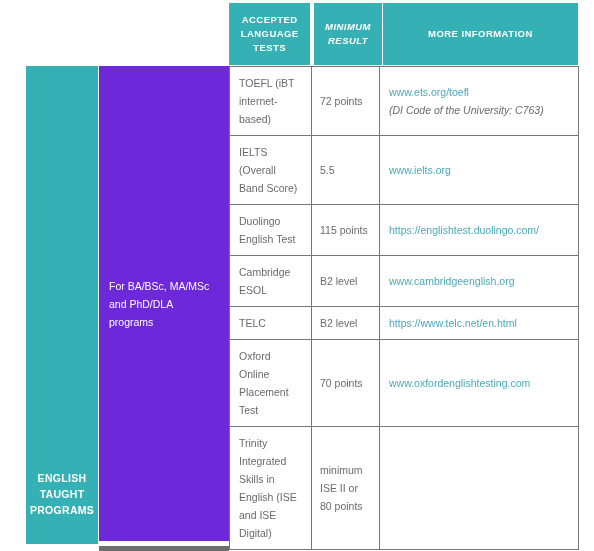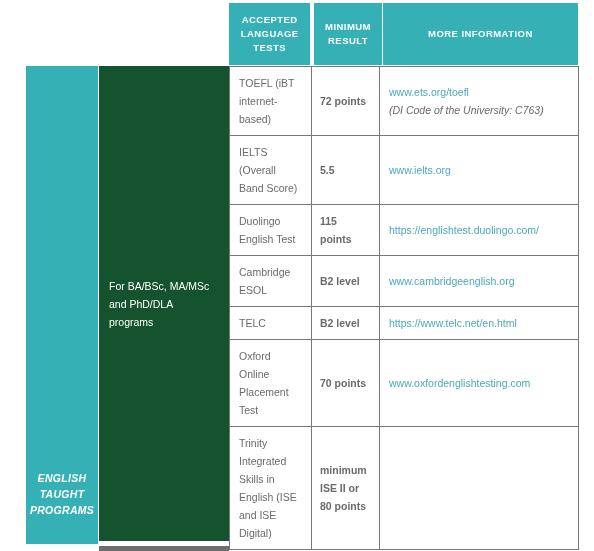--- a/index.html
+++ b/index.html
@@ -38,30 +38,29 @@
     text-align: center;
     display: flex;
     align-items: center;
     justify-content: center;
     box-sizing: border-box;
     padding: 4px;
   }
   .cat-col .cat-text {
     display: block;
     padding-top: 378px;
-    font-style: italic;
   }
 
   .level-col {
     position: absolute;
     left: 99px;
     top: 66px;
     width: 130px;
     height: 475px;
-    background: #14532d;
+    background: #6d28d9;
     color: #ffffff;
     font-size: 10.5px;
     line-height: 18px;
     box-sizing: border-box;
     padding: 0 10px;
     display: flex;
     align-items: center;
   }
 
   .level-col-next {
@@ -90,21 +89,21 @@
     letter-spacing: 0.45px;
     line-height: 14px;
     text-align: center;
     display: flex;
     align-items: center;
     justify-content: center;
     box-sizing: border-box;
     padding: 2px 4px;
   }
   .th.c1 { width: 82px; }
-  .th.c2 { width: 68px; margin-left: 4px; }
+  .th.c2 { width: 68px; margin-left: 4px; font-style: italic; }
   .th.c3 { width: 197px; margin-left: 1px; }
 
   
   .tbl {
     position: absolute;
     left: 229px;
     top: 66px;
     width: 349px;
     border-collapse: collapse;
     table-layout: fixed;
@@ -112,21 +111,21 @@
   .tbl td {
     border: 1px solid #767676;
     box-sizing: border-box;
     vertical-align: middle;
     font-size: 10.5px;
     line-height: 18px;
     color: #6a6a6a;
     padding: 7px 9px;
   }
   .tbl td.col-test   { width: 82px; }
-  .tbl td.col-result { width: 68px; padding-left: 8px; font-weight: bold; }
+  .tbl td.col-result { width: 68px; padding-left: 8px; }
   .tbl td.col-info   { width: 199px; }
   .tbl td.col-info a,
   .tbl td.col-info .lnk {
     color: #4aa9b8;
     text-decoration: none;
     display: block;
   }
   .tbl td.col-info .plain {
     color: #6a6a6a;
     display: block;

